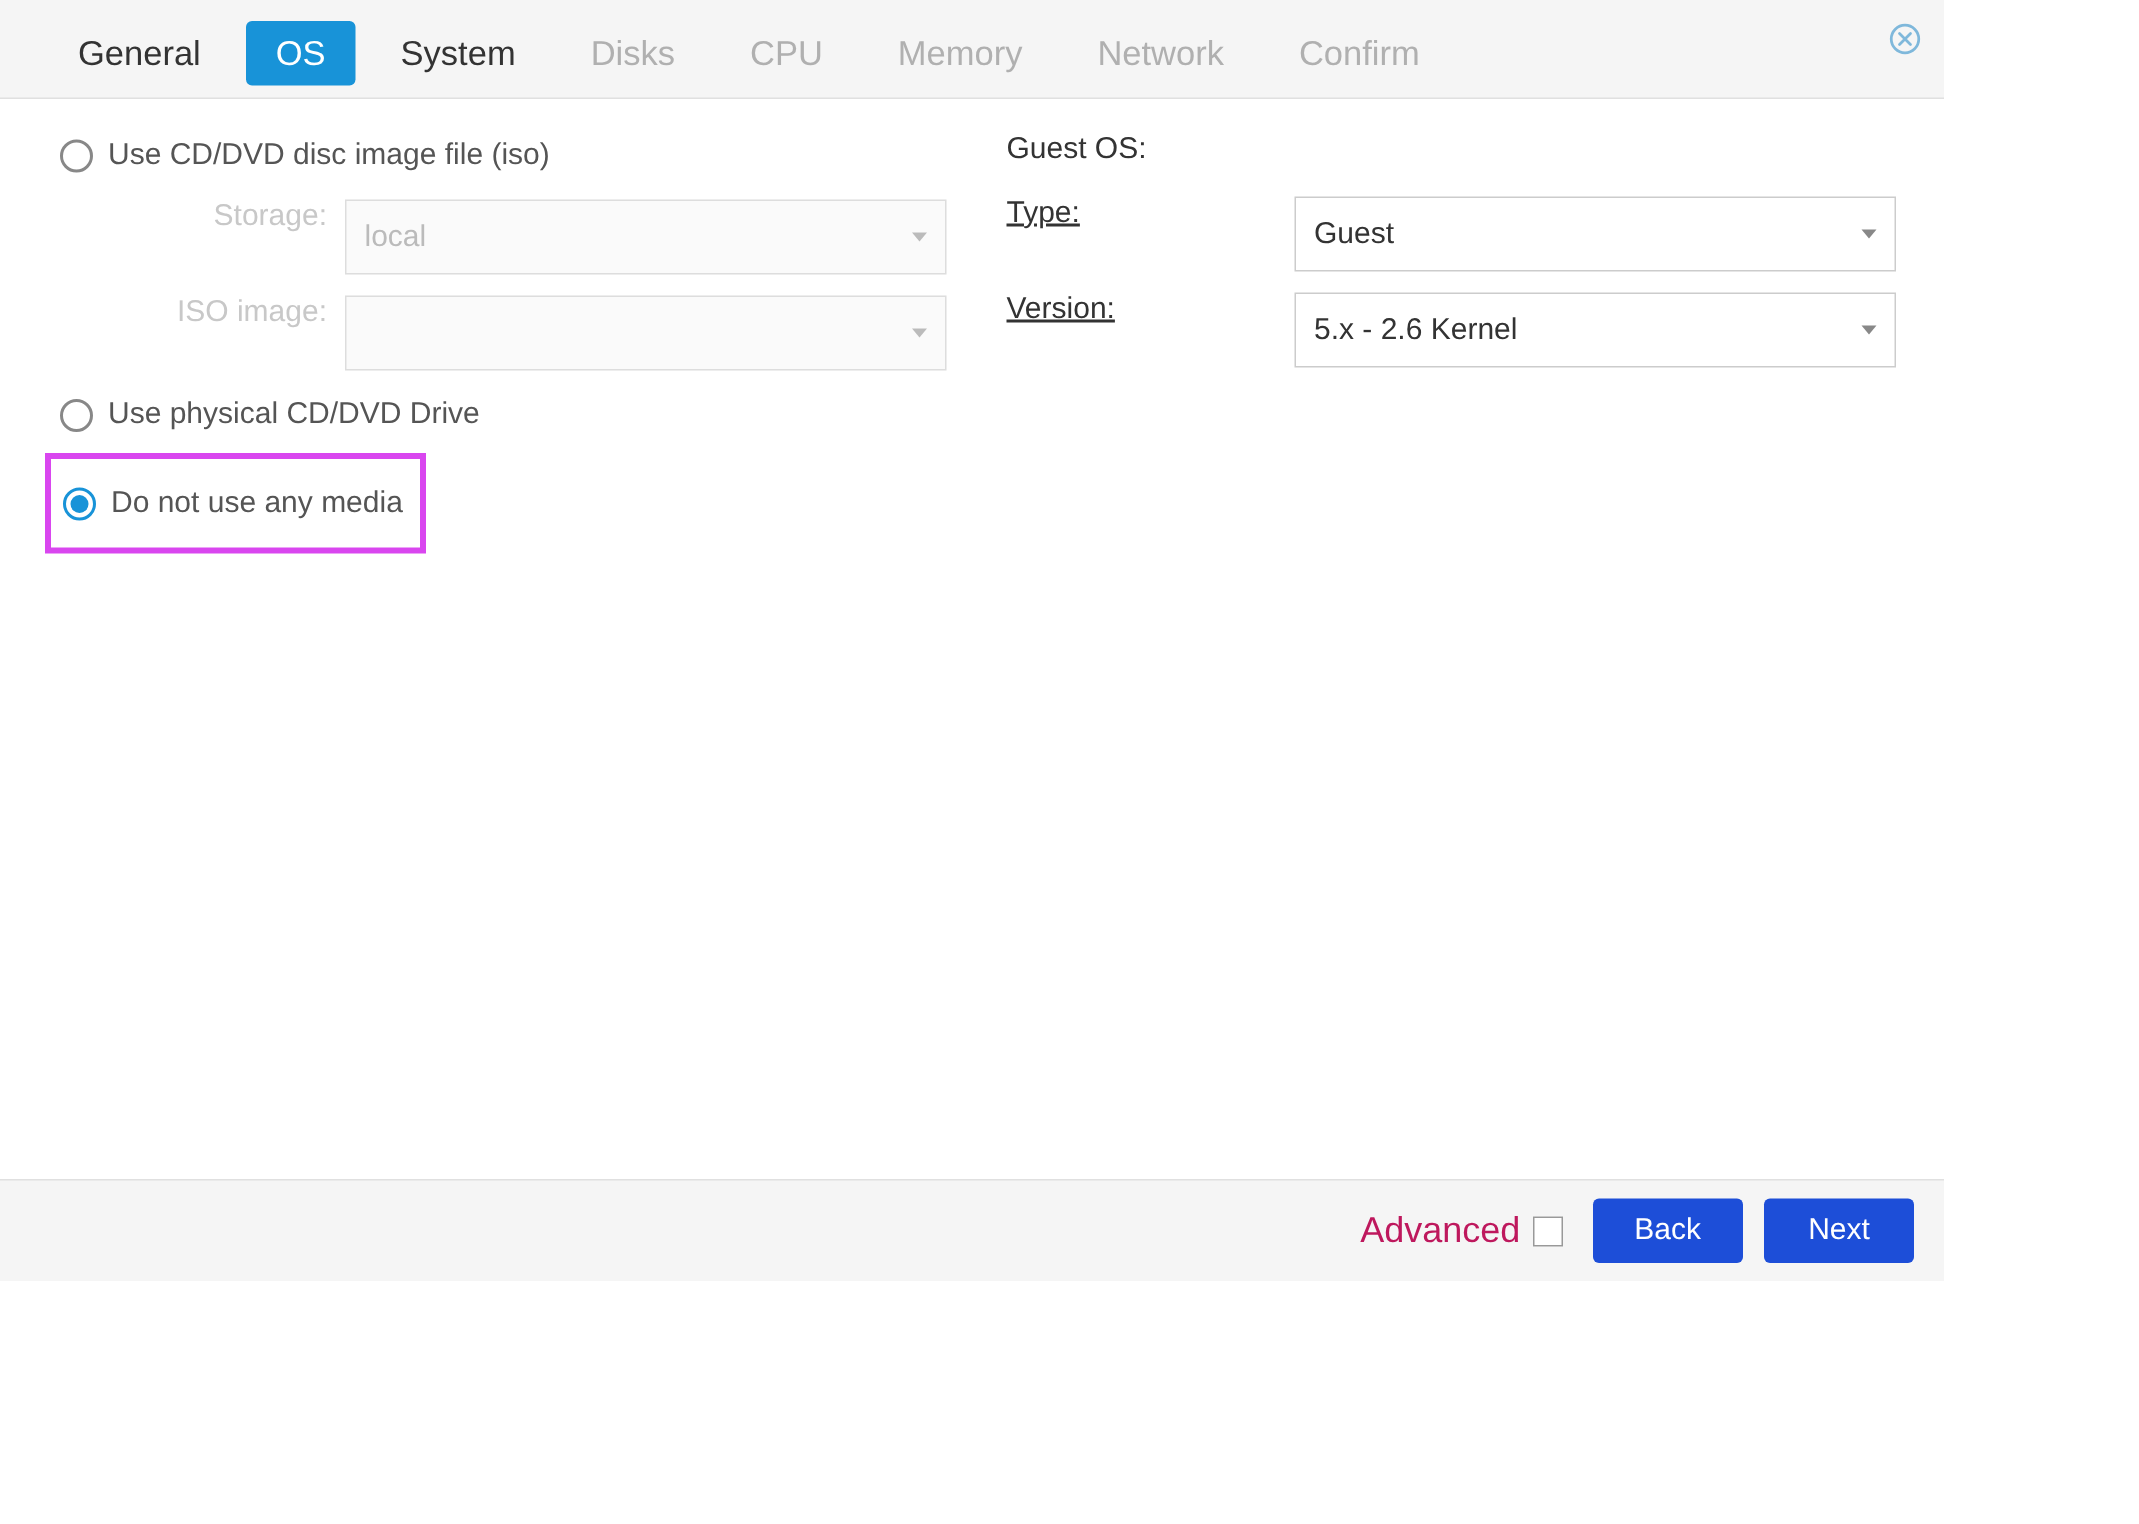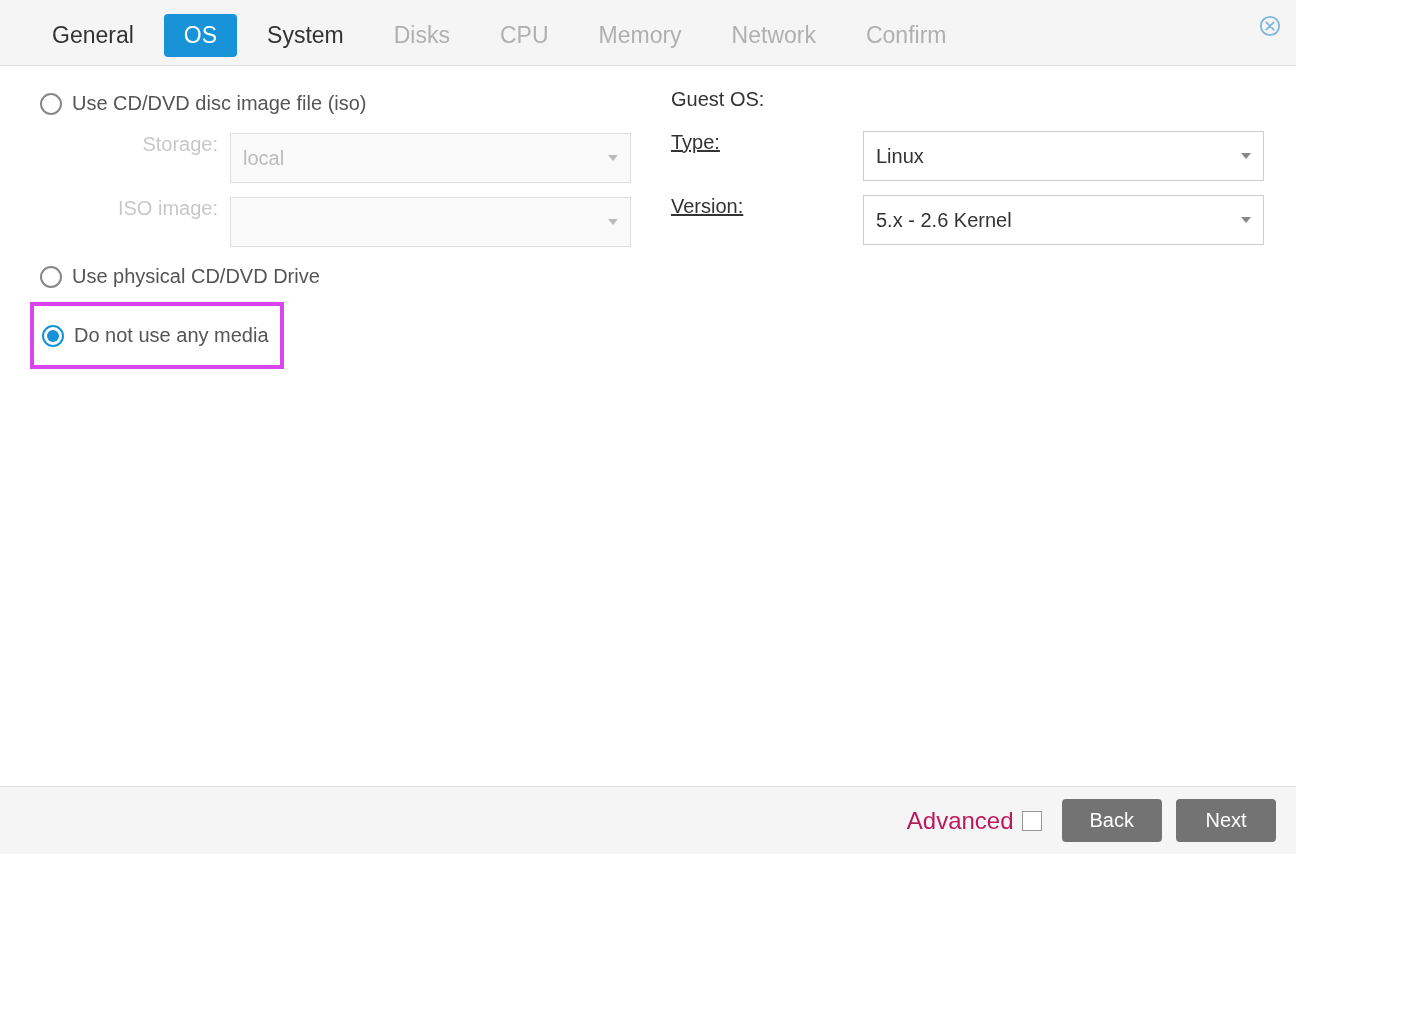--- a/index.html
+++ b/index.html
@@ -199,21 +199,21 @@
       color: #be185d;
     }
     .checkbox {
       width: 20px;
       height: 20px;
       border: 1px solid #999;
       background: #fff;
       cursor: pointer;
     }
     .btn {
-      background: #737373;
+      background: #1d4ed8;
       color: #fff;
       border: none;
       border-radius: 4px;
       padding: 10px 28px;
       font-size: 20px;
       cursor: pointer;
       min-width: 100px;
     }
   </style>
 </head>
@@ -276,21 +276,21 @@
         </div>
       </div>
     </div>
 
     <div class="col col-right">
       <div class="section-header">Guest OS:</div>
 
       <div class="field-row">
         <div class="field-label">Type:</div>
         <div class="select">
-          <span class="select-value">Linux</span>
+          <span class="select-value">Guest</span>
           <span class="select-arrow"></span>
         </div>
       </div>
 
       <div class="field-row">
         <div class="field-label">Version:</div>
         <div class="select">
           <span class="select-value">5.x - 2.6 Kernel</span>
           <span class="select-arrow"></span>
         </div>

